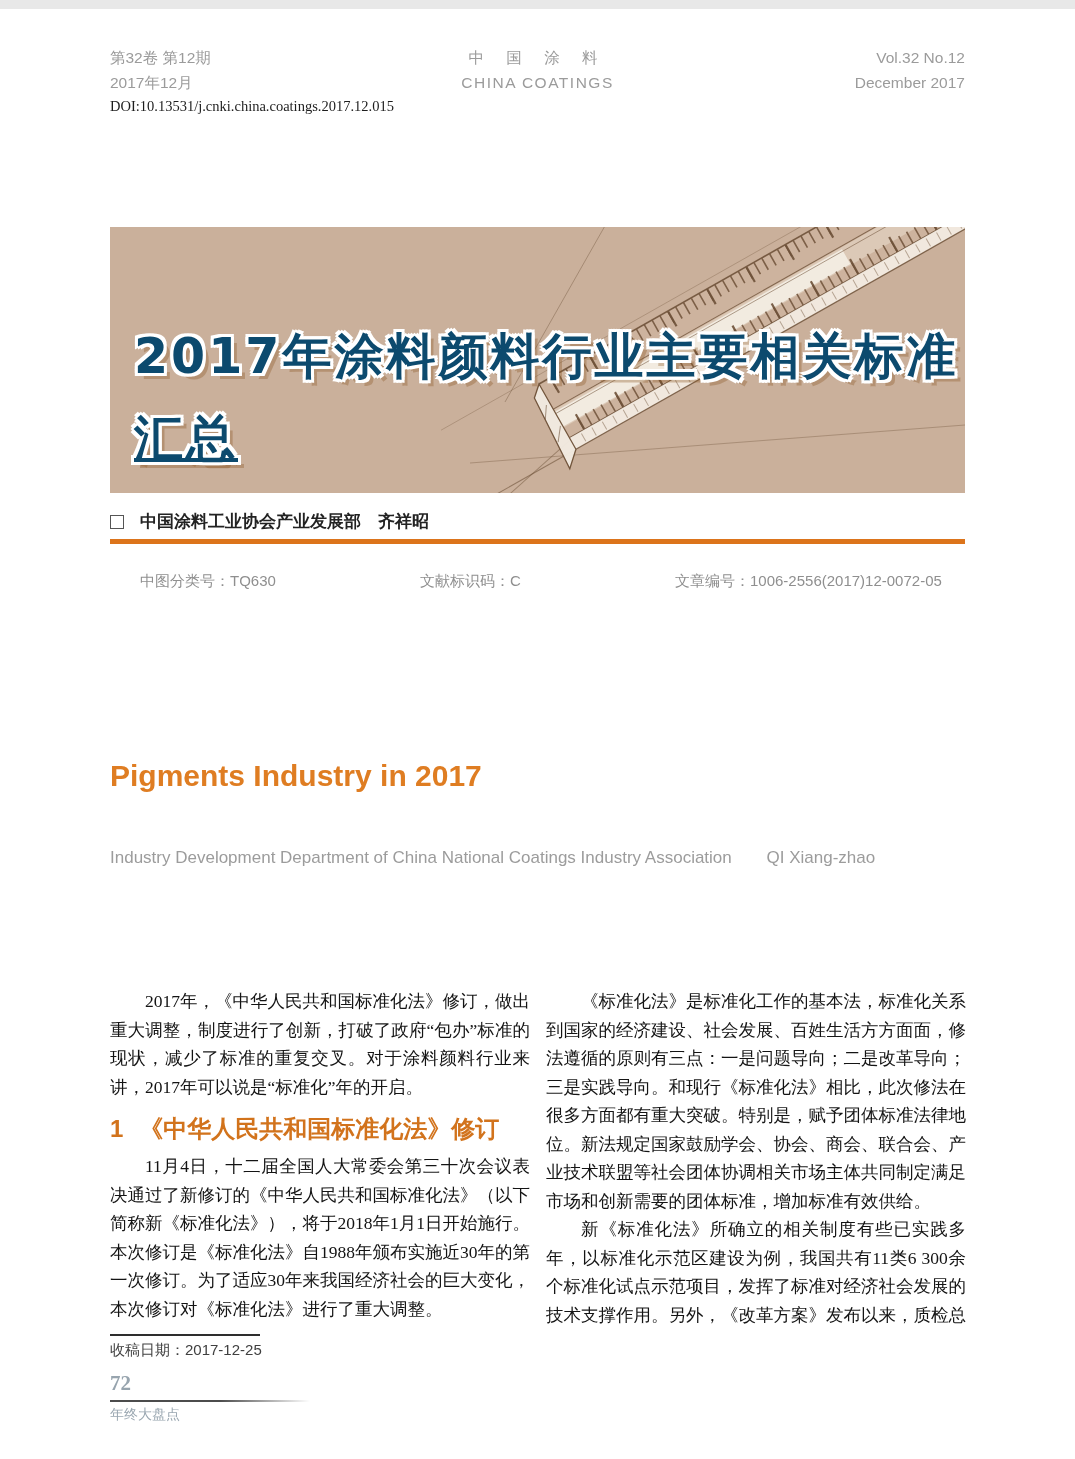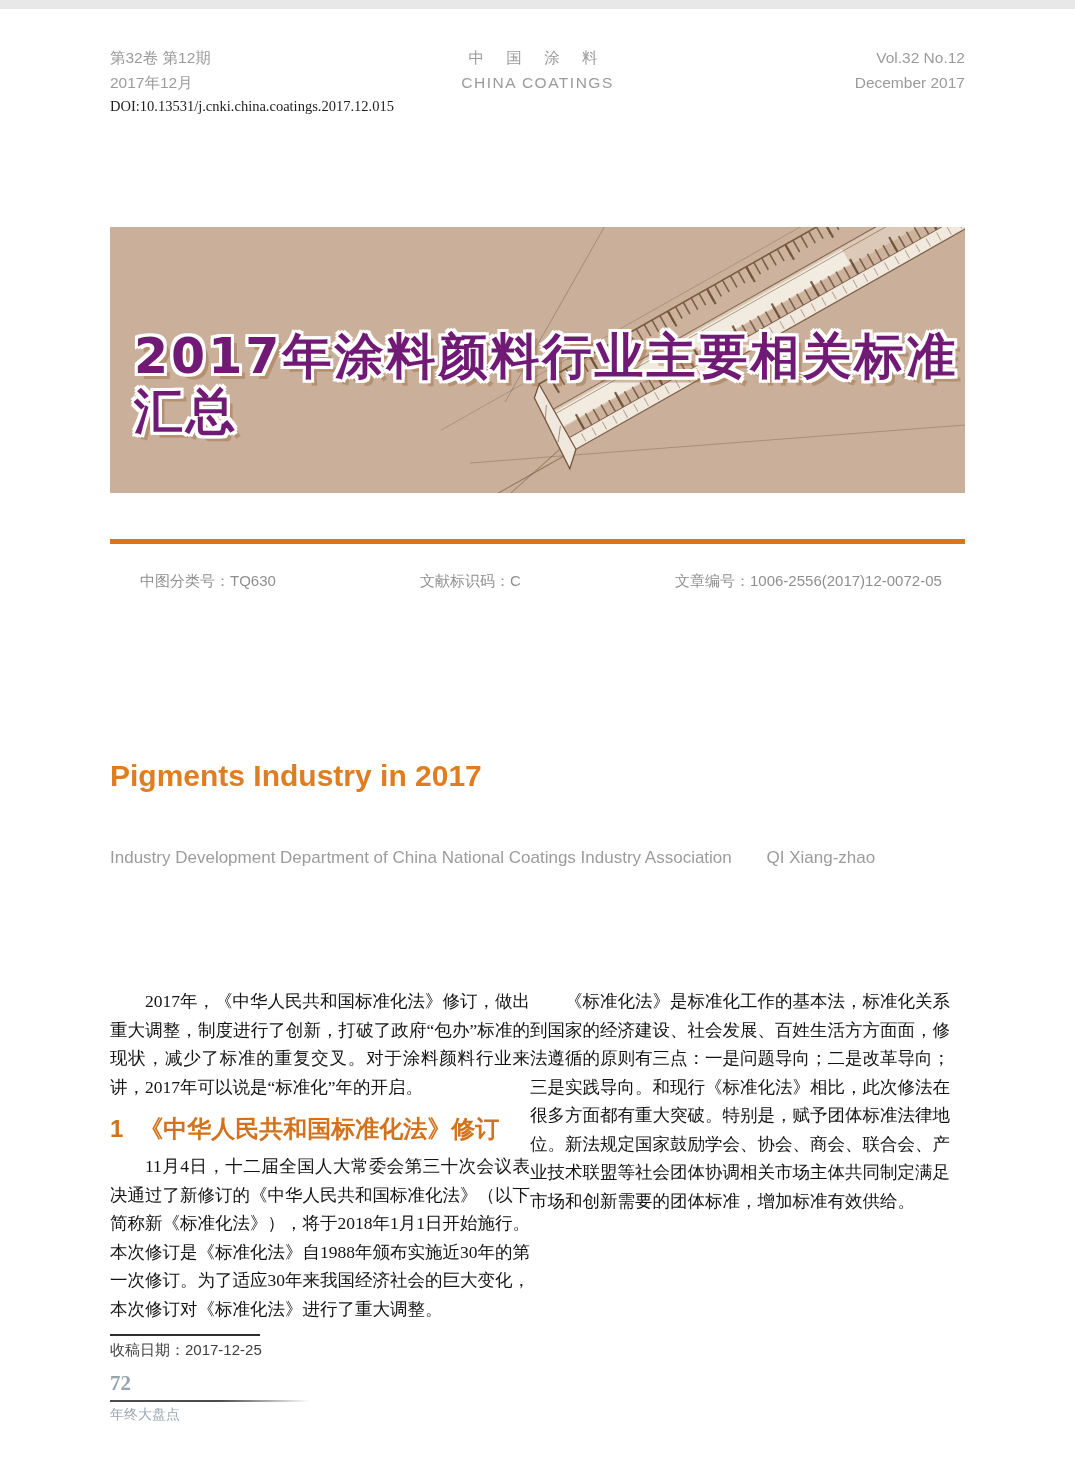--- a/index.html
+++ b/index.html
@@ -32,31 +32,31 @@
   
   .banner{
     position:absolute;left:110px;top:218px;width:855px;height:266px;
     background:#cab09b;overflow:hidden;
   }
   .banner svg{position:absolute;left:0;top:0;}
   .banner-title{
     position:absolute;left:24px;
     font-weight:bold;
     font-family:"DejaVu Sans","Liberation Sans",sans-serif;
-    color:#701a75;
+    color:#0c4a6e;
     font-size:49px;line-height:56px;letter-spacing:3px;
     text-shadow:
       -3px -3px 0 #fff, 0 -3px 0 #fff, 3px -3px 0 #fff,
       -3px 0 0 #fff, 3px 0 0 #fff,
       -3px 3px 0 #fff, 0 3px 0 #fff, 3px 3px 0 #fff,
       6px 6px 0 rgba(140,88,38,0.35);
     white-space:nowrap;
   }
   .banner-title.line1{top:102px;}
-  .banner-title.line2{top:157px;}
+  .banner-title.line2{top:184px;text-decoration:underline;}
   
   .byline{
     position:absolute;left:110px;top:501px;
     font-size:17px;font-weight:600;color:#222;
     display:flex;align-items:center;
   }
   .byline .sq{
     display:inline-block;width:12px;height:12px;
     border:1.5px solid #555;margin-right:16px;
   }
@@ -80,21 +80,21 @@
     font-family:"Liberation Sans","DejaVu Sans",sans-serif;
   }
   .en-affil{
     position:absolute;left:110px;top:839px;
     color:#9c9c9c;font-size:17px;
   }
   .en-affil .author{margin-left:30px;}
   
   .columns{
     position:absolute;left:110px;top:978px;width:856px;
-    display:flex;
+    display:flex;gap:16px;
     font-family:"Liberation Serif","DejaVu Serif",serif;
     color:#141414;
   }
   .col{width:420px;}
   .col p{
     margin:0;font-size:17.5px;line-height:28.5px;
     text-align:justify;text-indent:2em;
   }
   .sec-heading{
     margin:12px 0 7px 0;
@@ -189,20 +189,24 @@
 
         <polygon points="-12,-62 -12,13 -27,27 -23,-52" fill="#f3ece2" stroke="#6e5138" stroke-width="1.3" opacity="0.95"></polygon>
         <line x1="-16" y1="-40" x2="-24" y2="-28" stroke-width="1" opacity="0.6"></line>
         <line x1="-14" y1="-15" x2="-24" y2="-2" stroke-width="1" opacity="0.6"></line>
       </g>
     </svg>
     <div class="banner-title line1">2017年涂料颜料行业主要相关标准</div>
     <div class="banner-title line2">汇总</div>
   </div>
 
+  <div class="byline">
+    <span class="sq"></span>
+    <span>中国涂料工业协会产业发展部　齐祥昭</span>
+  </div>
   <div class="rule-orange"></div>
 
   <span class="meta-item meta-1">中图分类号：TQ630</span>
   <span class="meta-item meta-2">文献标识码：C</span>
   <span class="meta-item meta-3">文章编号：1006-2556(2017)12-0072-05</span>
 
   <div class="en-title">
     <div>Pigments Industry in 2017</div>
   </div>
   <div class="en-affil">
@@ -213,20 +217,21 @@
   <div class="columns">
     <div class="col">
       <p>2017年，《中华人民共和国标准化法》修订，做出重大调整，制度进行了创新，打破了政府“包办”标准的现状，减少了标准的重复交叉。对于涂料颜料行业来讲，2017年可以说是“标准化”年的开启。</p>
       <div class="sec-heading">
         <span class="num">1</span><span>《中华人民共和国标准化法》修订</span>
       </div>
       <p>11月4日，十二届全国人大常委会第三十次会议表决通过了新修订的《中华人民共和国标准化法》（以下简称新《标准化法》），将于2018年1月1日开始施行。本次修订是《标准化法》自1988年颁布实施近30年的第一次修订。为了适应30年来我国经济社会的巨大变化，本次修订对《标准化法》进行了重大调整。</p>
     </div>
     <div class="col">
       <p>《标准化法》是标准化工作的基本法，标准化关系到国家的经济建设、社会发展、百姓生活方方面面，修法遵循的原则有三点：一是问题导向；二是改革导向；三是实践导向。和现行《标准化法》相比，此次修法在很多方面都有重大突破。特别是，赋予团体标准法律地位。新法规定国家鼓励学会、协会、商会、联合会、产业技术联盟等社会团体协调相关市场主体共同制定满足市场和创新需要的团体标准，增加标准有效供给。</p>
+      <p>新《标准化法》所确立的相关制度有些已实践多年，以标准化示范区建设为例，我国共有11类6 300余个标准化试点示范项目，发挥了标准对经济社会发展的技术支撑作用。另外，《改革方案》发布以来，质检总</p>
     </div>
   </div>
 
   <div class="footnote-rule"></div>
   <div class="footnote">收稿日期：2017-12-25</div>
 
   <div class="page-num">72</div>
   <div class="footer-line"></div>
   <div class="footer-cn">年终大盘点</div>
   <div class="footer-en">Year-end Highlights</div>

